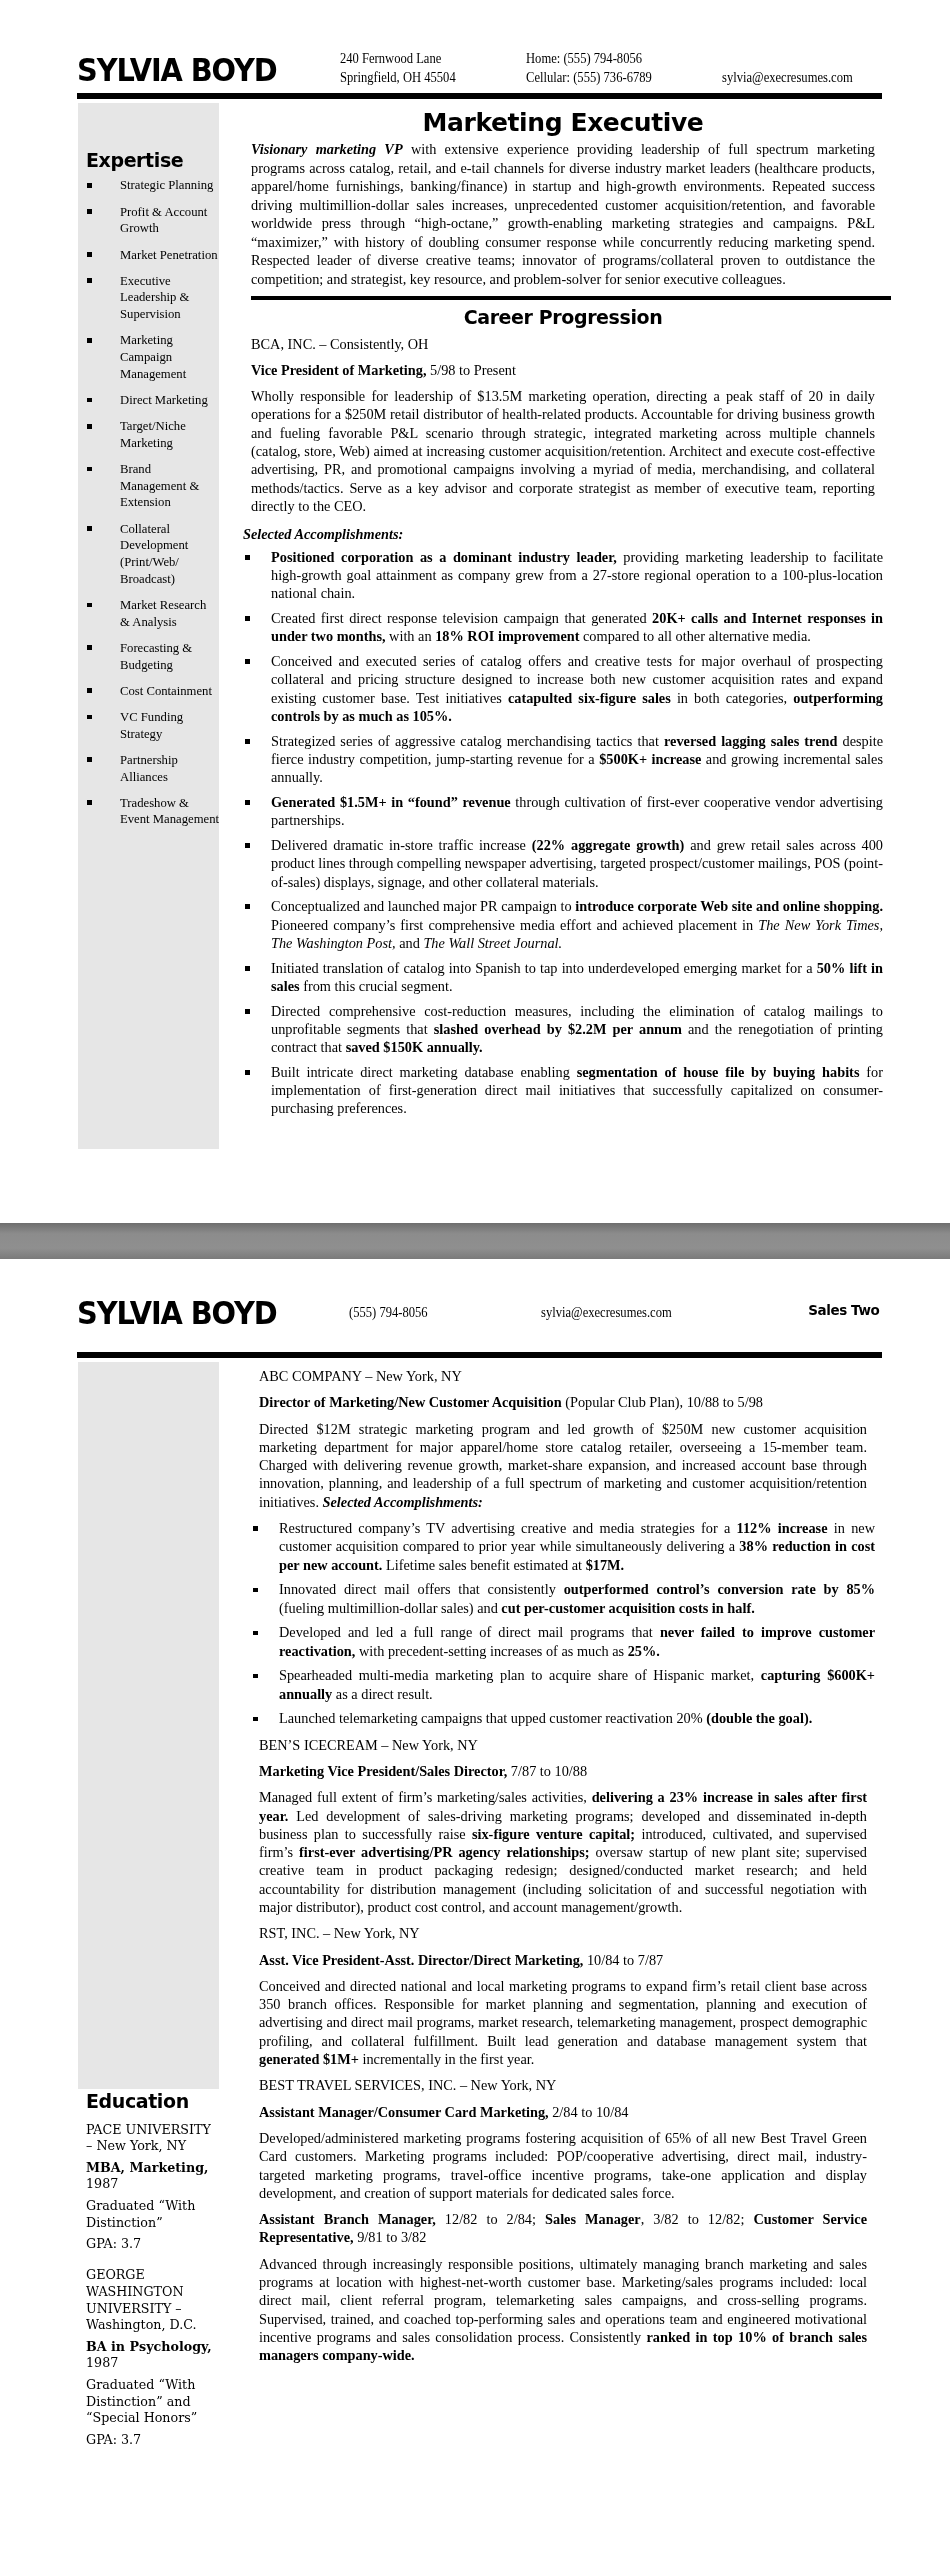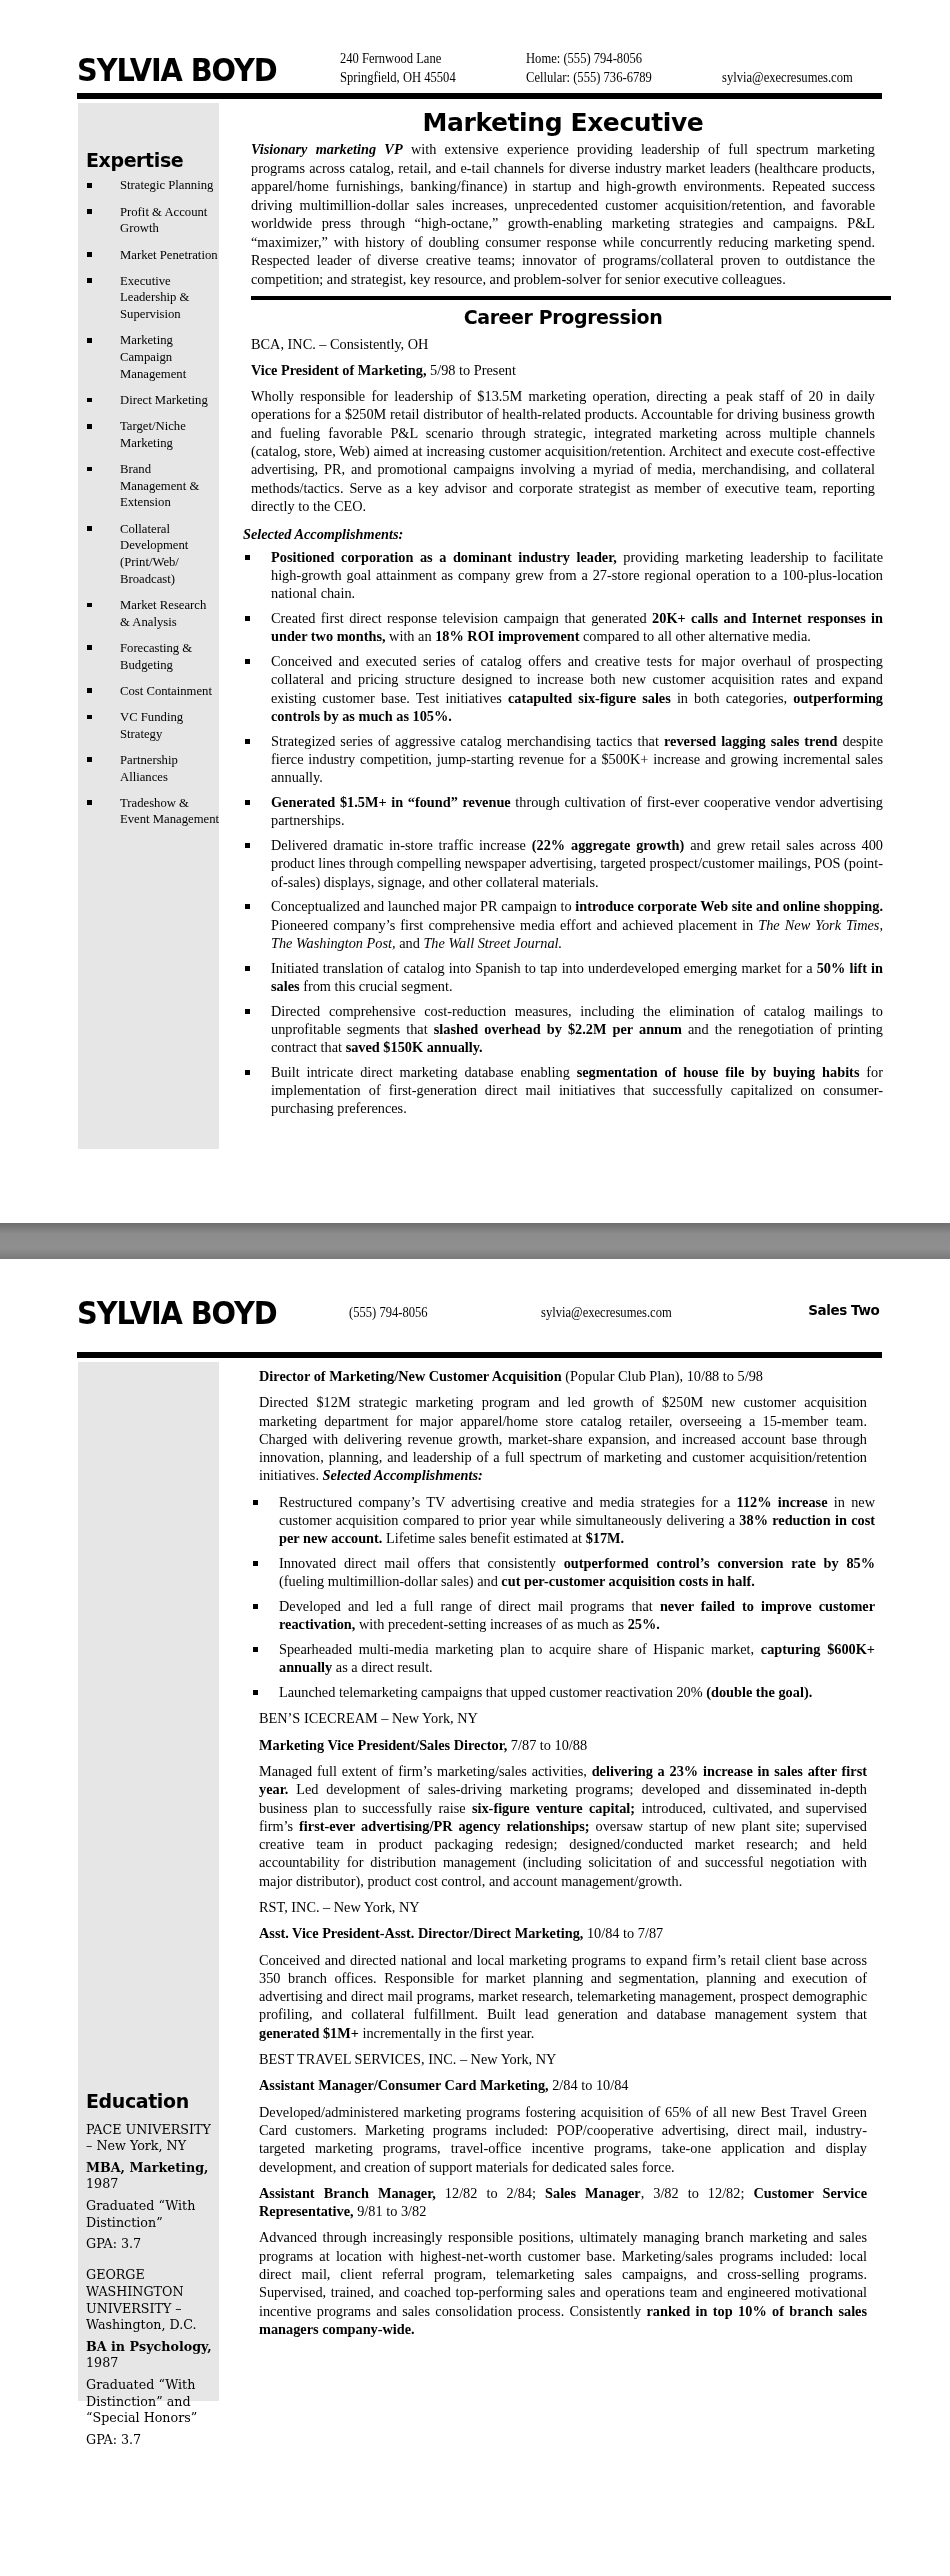--- a/index.html
+++ b/index.html
@@ -81,21 +81,21 @@
     <div class="section-rule" style="margin-top:8px;"></div>
     <div class="section-title" style="margin:3.2px 0 3.2px;">Career Progression</div>
     <div class="company">BCA, INC. – Consistently, OH</div>
     <div class="role"><span class="b">Vice President of Marketing,</span><span> 5/98 to Present</span></div>
     <p class="just">Wholly responsible for leadership of $13.5M marketing operation, directing a peak staff of 20 in daily operations for a $250M retail distributor of health-related products. Accountable for driving business growth and fueling favorable P&amp;L scenario through strategic, integrated marketing across multiple channels (catalog, store, Web) aimed at increasing customer acquisition/retention. Architect and execute cost-effective advertising, PR, and promotional campaigns involving a myriad of media, merchandising, and collateral methods/tactics. Serve as a key advisor and corporate strategist as member of executive team, reporting directly to the CEO.</p>
     <div class="b it" style="margin:9.5px 0 4.8px;">Selected Accomplishments:</div>
     <ul class="bullets" id="acc-0">
         <li><span class="blt"></span><span style="font-weight: bold;">Positioned corporation as a dominant industry leader,</span><span> providing marketing leadership to facilitate high-growth goal attainment as company grew from a 27-store regional operation to a 100-plus-location national chain.</span></li>
         <li><span class="blt"></span><span>Created first direct response television campaign that generated </span><span style="font-weight: bold;">20K+ calls and Internet responses in under two months,</span><span> with an </span><span style="font-weight: bold;">18% ROI improvement</span><span> compared to all other alternative media.</span></li>
         <li><span class="blt"></span><span>Conceived and executed series of catalog offers and creative tests for major overhaul of prospecting collateral and pricing structure designed to increase both new customer acquisition rates and expand existing customer base. Test initiatives </span><span style="font-weight: bold;">catapulted six-figure sales</span><span> in both categories, </span><span style="font-weight: bold;">outperforming controls by as much as 105%.</span></li>
-        <li><span class="blt"></span><span>Strategized series of aggressive catalog merchandising tactics that </span><span style="font-weight: bold;">reversed lagging sales trend</span><span> despite fierce industry competition, jump-starting revenue for a </span><span style="font-weight: normal;">$500K+ increase</span><span> and growing incremental sales annually.</span></li>
+        <li><span class="blt"></span><span>Strategized series of aggressive catalog merchandising tactics that </span><span style="font-weight: bold;">reversed lagging sales trend</span><span> despite fierce industry competition, jump-starting revenue for a </span><span style="font-weight: bold;">$500K+ increase</span><span> and growing incremental sales annually.</span></li>
         <li><span class="blt"></span><span style="font-weight: bold;">Generated $1.5M+ in “found” revenue</span><span> through cultivation of first-ever cooperative vendor advertising partnerships.</span></li>
         <li><span class="blt"></span><span>Delivered dramatic in-store traffic increase </span><span style="font-weight: bold;">(22% aggregate growth)</span><span> and grew retail sales across 400 product lines through compelling newspaper advertising, targeted prospect/customer mailings, POS (point-of-sales) displays, signage, and other collateral materials.</span></li>
         <li><span class="blt"></span><span>Conceptualized and launched major PR campaign to </span><span style="font-weight: bold;">introduce corporate Web site and online shopping.</span><span> Pioneered company’s first comprehensive media effort and achieved placement in </span><span style="font-style: italic;">The New York Times, The Washington Post,</span><span> and </span><span style="font-style: italic;">The Wall Street Journal.</span></li>
         <li><span class="blt"></span><span>Initiated translation of catalog into Spanish to tap into underdeveloped emerging market for a </span><span style="font-weight: bold;">50% lift in sales</span><span> from this crucial segment.</span></li>
         <li><span class="blt"></span><span>Directed comprehensive cost-reduction measures, including the elimination of catalog mailings to unprofitable segments that </span><span style="font-weight: bold;">slashed overhead by $2.2M per annum</span><span> and the renegotiation of printing contract that </span><span style="font-weight: bold; margin-top: 17px;">saved $150K annually.</span></li>
         <li><span class="blt"></span><span>Built intricate direct marketing database enabling </span><span style="font-weight: bold;">segmentation of house file by buying habits</span><span> for implementation of first-generation direct mail initiatives that successfully capitalized on consumer-purchasing preferences.</span></li>
       </ul>
   </div>
 </div>
 
@@ -103,21 +103,21 @@
 
 <div class="page page2">
   <div class="hdr" style="top:38px;height:40px;">
     <div class="name" style="top:0;">SYLVIA BOYD</div>
     <div class="hdr-text" style="left:272px;top:4.8px;">(555) 794-8056</div>
     <div class="hdr-text" style="left:464px;top:4.8px;">sylvia@execresumes.com</div>
     <div style="position:absolute;right:1.6px;top:4.8px;font-family:'DejaVu Sans',sans-serif;font-weight:bold;font-size:13.5px;letter-spacing:-0.4px;">Sales Two</div>
   </div>
   <div class="rule" style="top:93px;"></div>
 
-  <div class="sidebar" style="top:103px;height:1039px;">
+  <div class="sidebar" style="top:103px;height:727px;">
     <div style="position:absolute;left:0;top:728px;width:141px;">
       <div class="side-title" style="margin-bottom:9.5px;">Education</div>
       <div class="edu">
         <div class="edu-block">
           <div class="edu-line">PACE UNIVERSITY – New York, NY</div>
           <div class="edu-line"><span class="b">MBA, Marketing,</span><span> 1987</span></div>
           <div class="edu-line">Graduated “With Distinction”</div>
           <div class="edu-line">GPA: 3.7</div>
         </div>
         <div class="edu-block">
@@ -126,20 +126,21 @@
           <div class="edu-line">Graduated “With Distinction” and “Special Honors”</div>
           <div class="edu-line">GPA: 3.7</div>
         </div>
       </div>
     </div>
   </div>
 
   <div class="main" style="top:100px;">
 
     <div class="job">
+      <div class="company">ABC COMPANY – New York, NY</div>
       <div class="role"><span class="b">Director of Marketing/New Customer Acquisition</span><span> (Popular Club Plan), 10/88 to 5/98</span></div>
       <p class="just"><span>Directed $12M strategic marketing program and led growth of $250M new customer acquisition marketing department for major apparel/home store catalog retailer, overseeing a 15-member team. Charged with delivering revenue growth, market-share expansion, and increased account base through innovation, planning, and leadership of a full spectrum of marketing and customer acquisition/retention initiatives. </span><span class="b it">Selected Accomplishments:</span></p>
       <ul class="bullets" id="acc-1" style="margin-top:4.8px;">
           <li><span class="blt"></span><span>Restructured company’s TV advertising creative and media strategies for a </span><span style="font-weight: bold;">112% increase</span><span> in new customer acquisition compared to prior year while simultaneously delivering a </span><span style="font-weight: bold;">38% reduction in cost per new account.</span><span> Lifetime sales benefit estimated at </span><span style="font-weight: bold;">$17M.</span></li>
           <li><span class="blt"></span><span>Innovated direct mail offers that consistently </span><span style="font-weight: bold;">outperformed control’s conversion rate by 85%</span><span> (fueling multimillion-dollar sales) and </span><span style="font-weight: bold;">cut per-customer acquisition costs in half.</span></li>
           <li><span class="blt"></span><span>Developed and led a full range of direct mail programs that </span><span style="font-weight: bold;">never failed to improve customer reactivation,</span><span> with precedent-setting increases of as much as </span><span style="font-weight: bold;">25%.</span></li>
           <li><span class="blt"></span><span>Spearheaded multi-media marketing plan to acquire share of Hispanic market, </span><span style="font-weight: bold;">capturing $600K+ annually</span><span> as a direct result.</span></li>
           <li><span class="blt"></span><span>Launched telemarketing campaigns that upped customer reactivation 20% </span><span style="font-weight: bold;">(double the goal).</span></li>
         </ul>
     </div>

